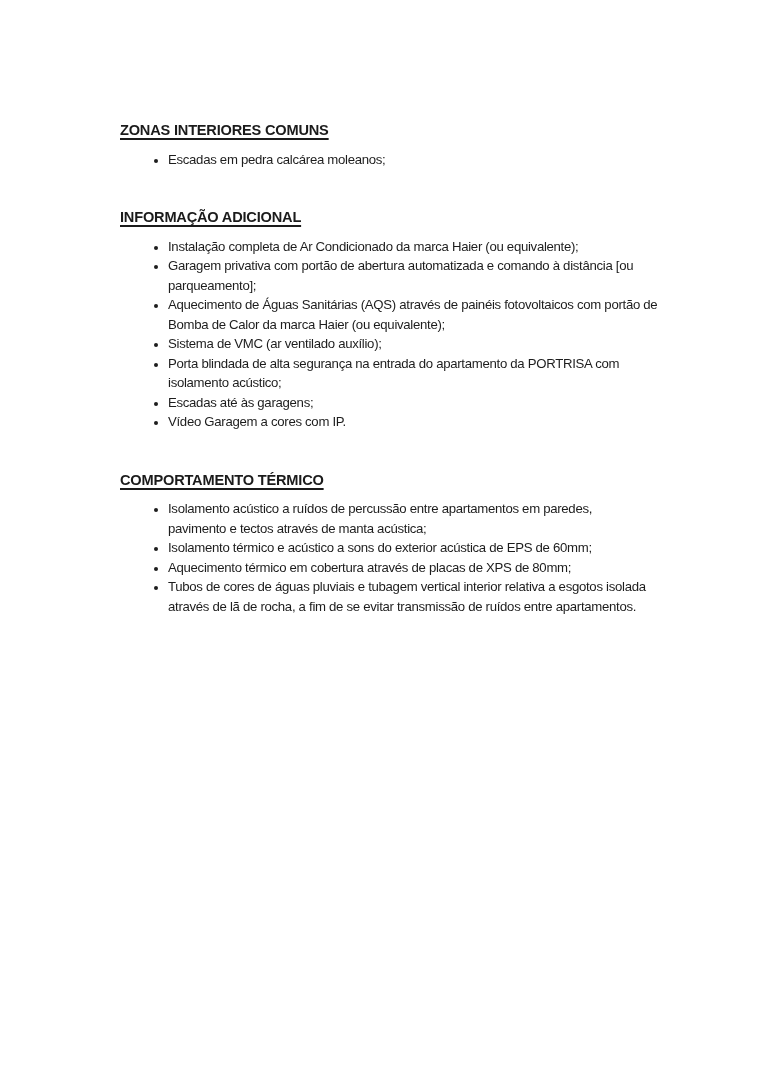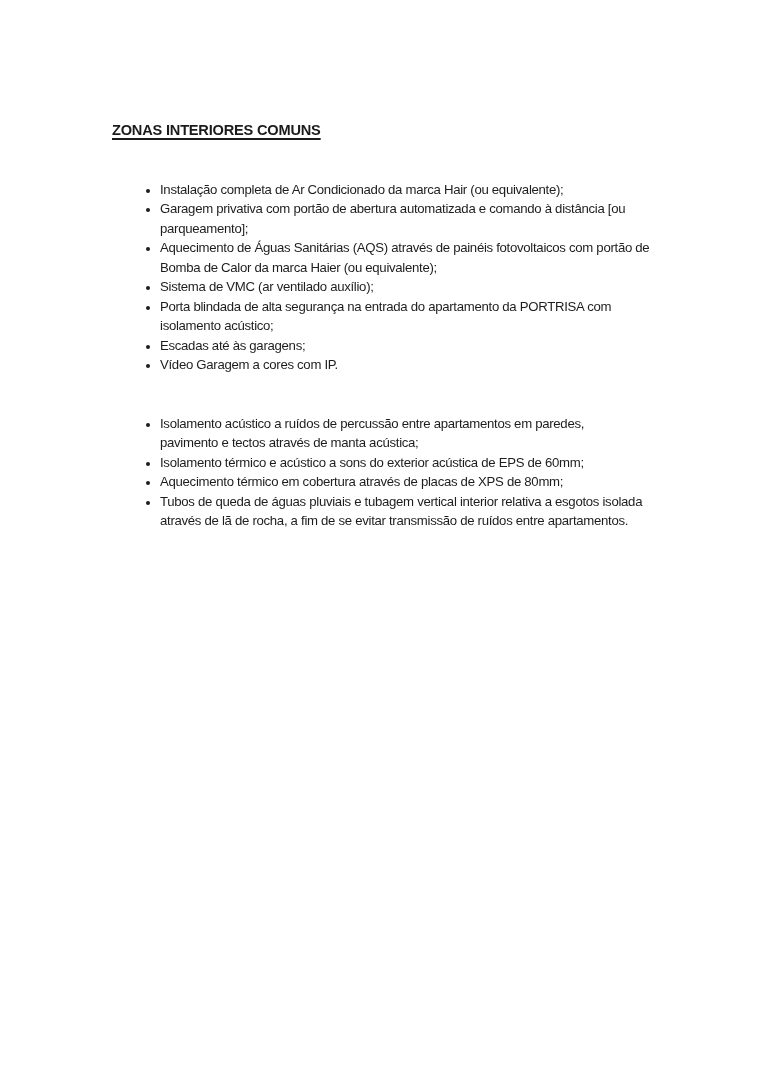--- a/index.html
+++ b/index.html
@@ -11,21 +11,21 @@
     position: relative;
     width: 763px;
     height: 1080px;
     background: #ffffff;
     overflow: hidden;
     font-family: "Liberation Sans", "DejaVu Sans", sans-serif;
     color: #1d1d1d;
   }
   .content {
     position: absolute;
-    left: 112px;
+    left: 120px;
     top: 121px;
     width: 620px;
   }
   section.doc-section {
     margin: 0 0 39px 0;
   }
   h2.section-heading {
     margin: 0 0 9px 0;
     font-size: 14.6px;
     font-weight: 700;
@@ -53,39 +53,44 @@
     font-size: 12px;
   }
 </style>
 </head>
 <body>
 
 <main class="page">
   <div class="content" id="content">
       <section class="doc-section">
         <h2 class="section-heading">ZONAS INTERIORES COMUNS</h2>
+        <ul class="bullet-list">
+          <li class="bullet-item">Escadas em pedra calcárea moleanos;</li>
+        </ul>
       </section>
       <section class="doc-section">
+        <h2 class="section-heading">INFORMAÇÃO ADICIONAL</h2>
         <ul class="bullet-list">
-          <li class="bullet-item">Instalação completa de Ar Condicionado da marca Hair (ou equivalente);</li>
+          <li class="bullet-item">Instalação completa de Ar Condicionado da marca Haier (ou equivalente);</li>
           <li class="bullet-item">Garagem privativa com portão de abertura automatizada e comando à distância [ou
 parqueamento];</li>
           <li class="bullet-item">Aquecimento de Águas Sanitárias (AQS) através de painéis fotovoltaicos com portão de
 Bomba de Calor da marca Haier (ou equivalente);</li>
           <li class="bullet-item">Sistema de VMC (ar ventilado auxílio);</li>
           <li class="bullet-item">Porta blindada de alta segurança na entrada do apartamento da PORTRISA com
 isolamento acústico;</li>
           <li class="bullet-item">Escadas até às garagens;</li>
           <li class="bullet-item">Vídeo Garagem a cores com IP.</li>
         </ul>
       </section>
       <section class="doc-section">
+        <h2 class="section-heading">COMPORTAMENTO TÉRMICO</h2>
         <ul class="bullet-list">
           <li class="bullet-item">Isolamento acústico a ruídos de percussão entre apartamentos em paredes,
 pavimento e tectos através de manta acústica;</li>
           <li class="bullet-item">Isolamento térmico e acústico a sons do exterior acústica de EPS de 60mm;</li>
           <li class="bullet-item">Aquecimento térmico em cobertura através de placas de XPS de 80mm;</li>
-          <li class="bullet-item">Tubos de queda de águas pluviais e tubagem vertical interior relativa a esgotos isolada
+          <li class="bullet-item">Tubos de cores de águas pluviais e tubagem vertical interior relativa a esgotos isolada
 através de lã de rocha, a fim de se evitar transmissão de ruídos entre apartamentos.</li>
         </ul>
       </section>
     </div>
 </main>
 
 </body></html>

